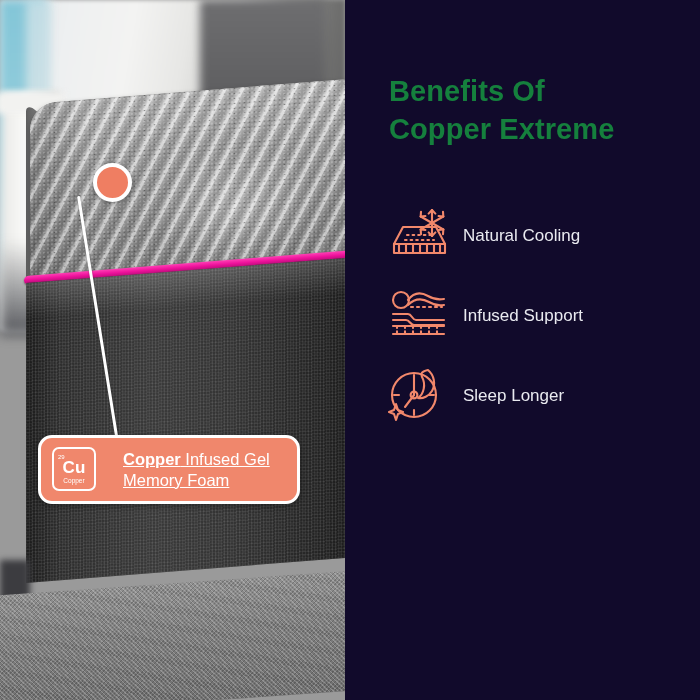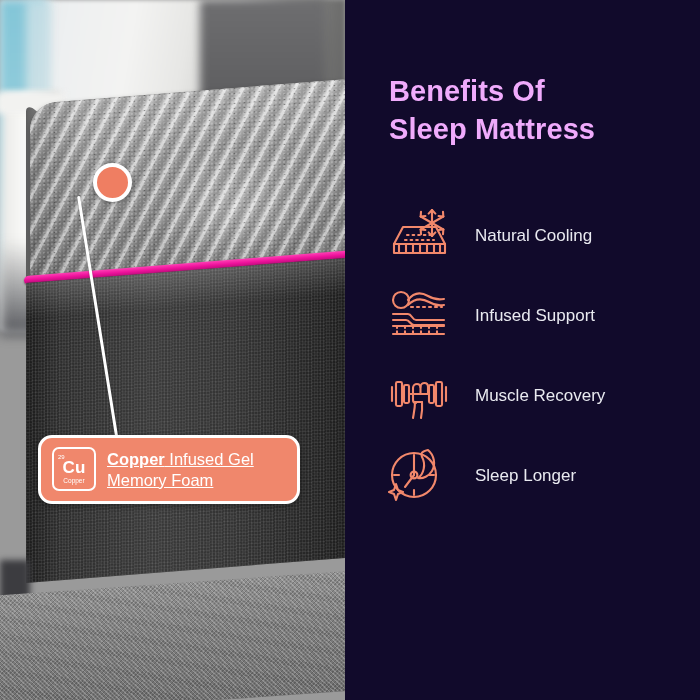--- a/index.html
+++ b/index.html
@@ -99,39 +99,39 @@
     background:#ffffff;transform:rotate(-9deg);transform-origin:top center;
     border-radius:2px;box-shadow:0 0 2px rgba(0,0,0,.35);}
   .dot{position:absolute;left:93px;top:163px;width:39px;height:39px;border-radius:50%;
     background:#ef7e62;border:4px solid #ffffff;box-sizing:border-box;
     box-shadow:0 1px 4px rgba(0,0,0,.35);}
 
   
   .callout{position:absolute;left:38px;top:435px;width:262px;
     background:#f0876c;border:3px solid #ffffff;border-radius:14px;
     box-sizing:border-box;padding:9px 12px 10px 11px;
-    display:flex;align-items:flex-start;gap:11px;
+    display:flex;align-items:flex-start;gap:27px;
     box-shadow:0 2px 6px rgba(0,0,0,.35);}
   .el-tile{width:44px;height:44px;flex:0 0 44px;border:2px solid #ffffff;border-radius:7px;
     box-sizing:border-box;display:flex;flex-direction:column;align-items:center;
     justify-content:center;color:#ffffff;line-height:1;padding-top:1px;}
   .el-num{font-size:6px;align-self:flex-start;margin-left:4px;margin-bottom:-1px;}
   .el-sym{font-size:17px;font-weight:bold;letter-spacing:.2px;}
   .el-name{font-size:6.5px;margin-top:2px;}
   .callout-text{color:#ffffff;font-size:16.5px;line-height:1.26;padding-top:2px;text-decoration:underline;}
   .callout-text b{font-weight:bold;}
 
   
   #info{position:absolute;left:345px;top:0;width:355px;height:700px;background:#110a2b;}
-  .title{position:absolute;left:44px;top:72px;width:300px;color:#f0abfc;
+  .title{position:absolute;left:44px;top:72px;width:300px;color:#15803d;
     font-size:29px;font-weight:bold;line-height:1.32;letter-spacing:.1px;}
   .benefits{position:absolute;left:38px;top:196px;width:310px;}
   .benefit{display:flex;align-items:center;height:80px;}
   .b-icon{width:72px;flex:0 0 72px;display:flex;align-items:center;justify-content:center;}
-  .b-label{color:#e9eaf0;font-size:17px;margin-left:20px;white-space:nowrap;}
+  .b-label{color:#e9eaf0;font-size:17px;margin-left:8px;white-space:nowrap;}
 </style>
 </head>
 <body>
 
 <div id="stage">
 
   <div id="photo">
     <div class="bg-wall"></div>
     <div class="bg-curtain"></div>
     <div class="bg-curtain2"></div>
@@ -172,21 +172,21 @@
       </div>
       <div class="callout-text">
         <b>Copper</b><span> Infused Gel Memory Foam</span>
       </div>
     </div>
   </div>
 
   <div id="info">
     <div class="title">
       <div>Benefits Of</div>
-      <div>Sleep Mattress</div>
+      <div>Copper Extreme</div>
     </div>
 
     <div class="benefits">
 
       <div class="benefit">
         <div class="b-icon">
           <svg width="62" height="56" viewBox="0 0 62 56" fill="none" stroke="#f2886b" stroke-width="2.1" stroke-linecap="round" stroke-linejoin="round">
             <path d="M6 36 L15 19 H48 L57 36 Z"></path>
             <path d="M6 36 H57 V45 H6 Z"></path>
             <g stroke-dasharray="1.6 4">
@@ -244,40 +244,20 @@
               <path d="M33 38 V45"></path>
                 <path d="M41 38 V45"></path>
                 <path d="M49 38 V45"></path>
             </g>
           </svg>
         </div>
         <div class="b-label">Infused Support</div>
       </div>
 
 
-      <div class="benefit">
-        <div class="b-icon">
-          <svg width="62" height="56" viewBox="0 0 62 56" fill="none" stroke="#f2886b" stroke-width="2.1" stroke-linecap="round" stroke-linejoin="round">
-            <path d="M4 19 V33"></path>
-            <rect x="8" y="14" width="6" height="24" rx="1.4"></rect>
-            <rect x="16" y="17" width="5" height="18" rx="1.4"></rect>
-            <path d="M58 19 V33"></path>
-            <rect x="48" y="14" width="6" height="24" rx="1.4"></rect>
-            <rect x="41" y="17" width="5" height="18" rx="1.4"></rect>
-            <path d="M21 26 H41"></path>
-            <path d="M25 20 V32 C25 34 26.5 35 28 35"></path>
-            <path d="M25 20 C25 17.5 27 16 29 16 C31 16 32.5 17.5 32.5 20 V26"></path>
-            <path d="M32.5 19 C32.5 16.5 34.5 15 36.5 15 C38.5 15 40 16.5 40 19 V26"></path>
-            <path d="M27 34 C27 40 26 44 25 50"></path>
-            <path d="M34 34 C34.5 40 34 45 33 50"></path>
-            <path d="M27 34 H34"></path>
-          </svg>
-        </div>
-        <div class="b-label">Muscle Recovery</div>
-      </div>
 
       <div class="benefit">
         <div class="b-icon">
           <svg width="62" height="58" viewBox="0 0 62 58" fill="none" stroke="#f2886b" stroke-width="2.1" stroke-linecap="round" stroke-linejoin="round">
             <circle cx="26" cy="28" r="22"></circle>
             <circle cx="26" cy="28" r="3.4"></circle>
             <path d="M26 28 V13"></path>
             <path d="M26 28 L17 40"></path>
             <path d="M26 8 V13"></path>
               <path d="M26 43 V48"></path>

